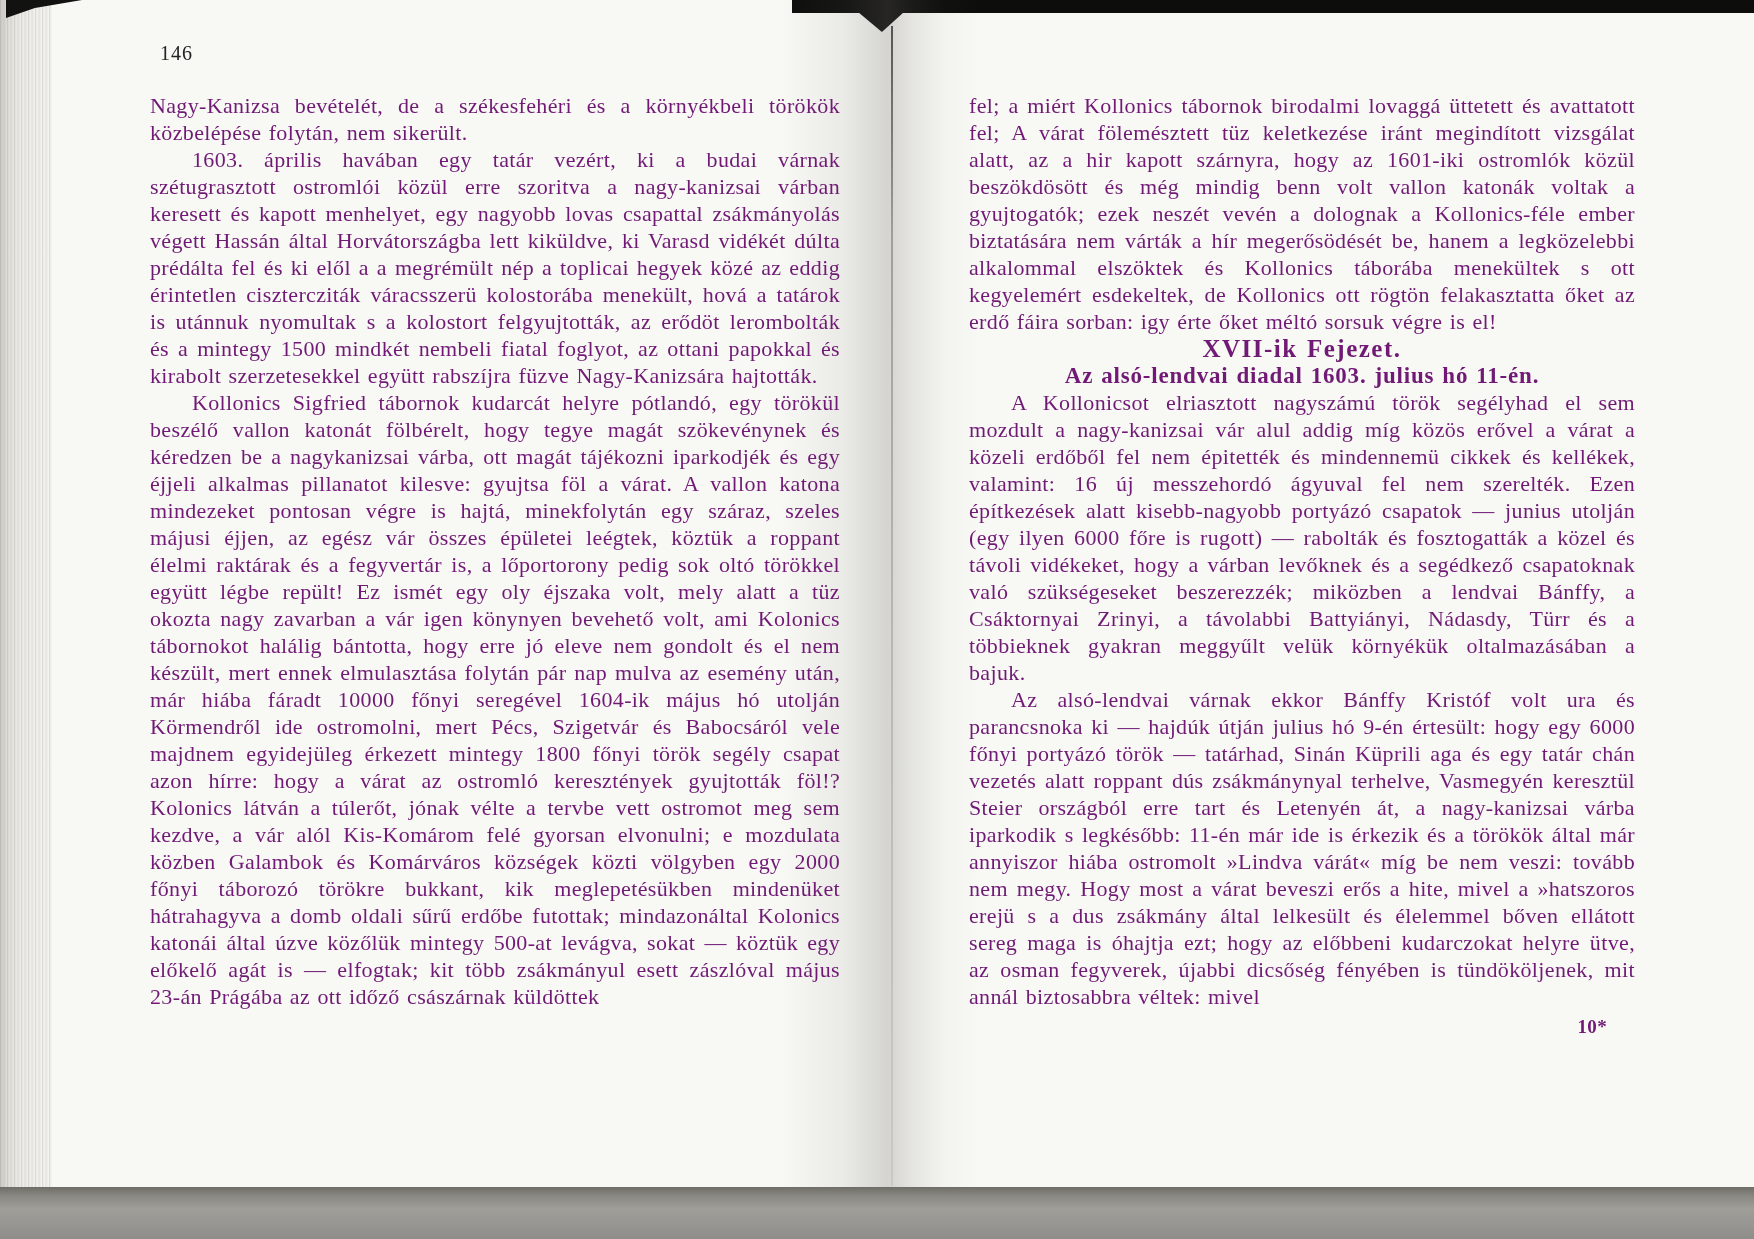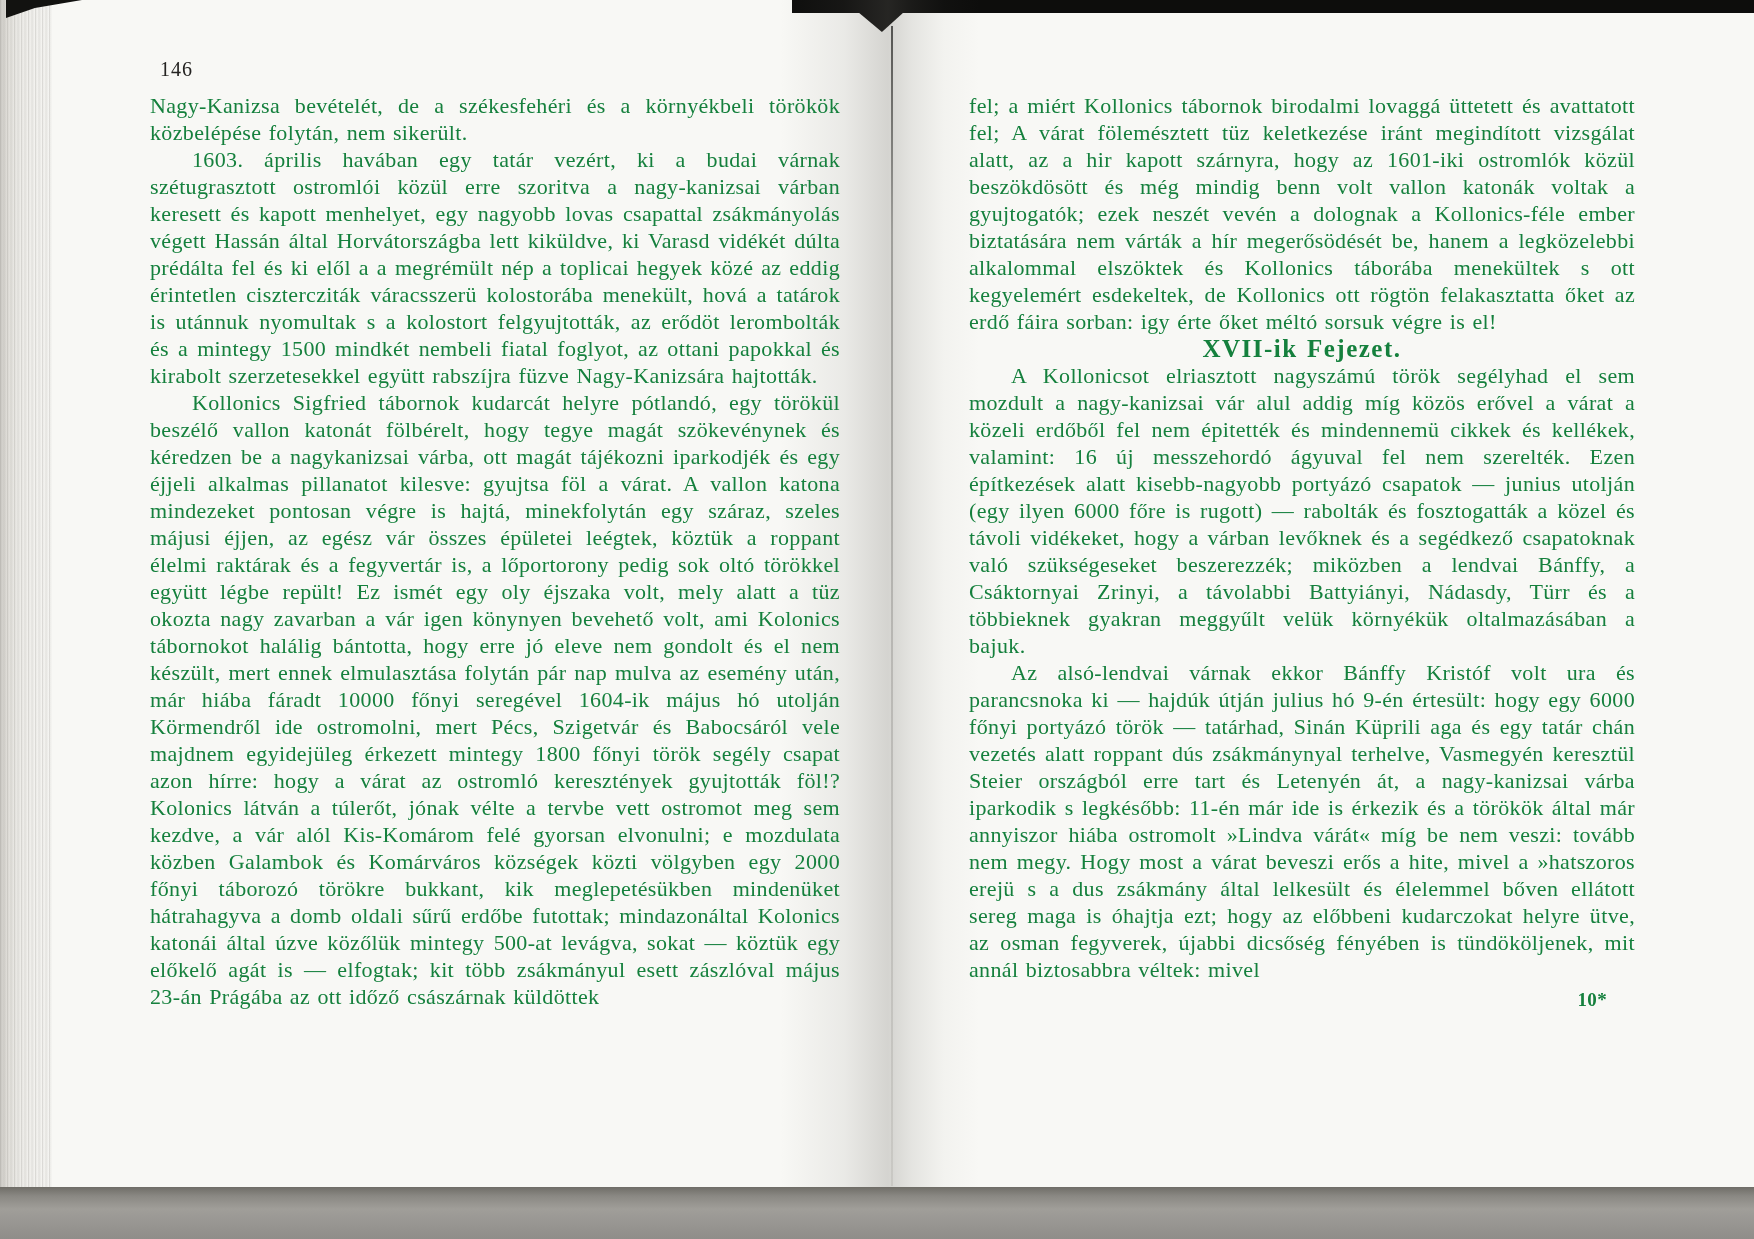--- a/index.html
+++ b/index.html
@@ -64,29 +64,29 @@
     position: absolute; left: 0; bottom: 0; width: 100%; height: 52px;
     background: linear-gradient(180deg,
       #6f6d67 0, #8a8883 9px, #a09e99 22px, #979591 38px, #8f8d89 52px);
   }
 
   
   .page-number {
     position: absolute; top: 42px; font-size: 20px; letter-spacing: 1px;
     color: #242321;
   }
-  .pnum-left  { left: 160px; margin-top: 16px; }
+  .pnum-left  { left: 160px; }
   .pnum-right { left: 976px; width: 640px; text-align: right; }
 
   .text-block {
     position: absolute; top: 92px;
     font-size: 22px; line-height: 27px;
     text-align: justify;
     letter-spacing: 0.35px; word-spacing: 1.5px;
-    color: #15803d;
+    color: #701a75;
   }
   .left-block  { left: 150px; width: 690px; }
   .right-block { left: 969px; width: 666px; }
 
   .text-block p { margin: 0; }
   .text-block p.indent { text-indent: 42px; }
 
   .chapter-heading {
     margin: 27px 0 17px 0;
     text-align: center; text-indent: 0 !important;
@@ -124,20 +124,21 @@
     <p class="indent">1603. április havában egy tatár vezért, ki a budai várnak szétugrasztott ostromlói közül erre szoritva a nagy-kanizsai várban keresett és kapott menhelyet, egy nagyobb lovas csapattal zsákmányolás végett Hassán által Horvátországba lett kiküldve, ki Varasd vidékét dúlta prédálta fel és ki elől a a megrémült nép a toplicai hegyek közé az eddig érintetlen cisztercziták váracsszerü kolostorába menekült, hová a tatárok is utánnuk nyomultak s a kolostort felgyujtották, az erődöt lerombolták és a mintegy 1500 mindkét nembeli fiatal foglyot, az ottani papokkal és kirabolt szerzetesekkel együtt rabszíjra füzve Nagy-Kanizsára hajtották.</p>
     <p class="indent">Kollonics Sigfried tábornok kudarcát helyre pótlandó, egy törökül beszélő vallon katonát fölbérelt, hogy tegye magát szökevénynek és kéredzen be a nagykanizsai várba, ott magát tájékozni iparkodjék és egy éjjeli alkalmas pillanatot kilesve: gyujtsa föl a várat. A vallon katona mindezeket pontosan végre is hajtá, minekfolytán egy száraz, szeles májusi éjjen, az egész vár összes épületei leégtek, köztük a roppant élelmi raktárak és a fegyvertár is, a lőportorony pedig sok oltó törökkel együtt légbe repült! Ez ismét egy oly éjszaka volt, mely alatt a tüz okozta nagy zavarban a vár igen könynyen bevehető volt, ami Kolonics tábornokot halálig bántotta, hogy erre jó eleve nem gondolt és el nem készült, mert ennek elmulasztása folytán pár nap mulva az esemény után, már hiába fáradt 10000 főnyi seregével 1604-ik május hó utolján Körmendről ide ostromolni, mert Pécs, Szigetvár és Babocsáról vele majdnem egyidejüleg érkezett mintegy 1800 főnyi török segély csapat azon hírre: hogy a várat az ostromló keresztények gyujtották föl!? Kolonics látván a túlerőt, jónak vélte a tervbe vett ostromot meg sem kezdve, a vár alól Kis-Komárom felé gyorsan elvonulni; e mozdulata közben Galambok és Komárváros községek közti völgyben egy 2000 főnyi táborozó törökre bukkant, kik meglepetésükben mindenüket hátrahagyva a domb oldali sűrű erdőbe futottak; mindazonáltal Kolonics katonái által úzve közőlük mintegy 500-at levágva, sokat — köztük egy előkelő agát is — elfogtak; kit több zsákmányul esett zászlóval május 23-án Prágába az ott időző császárnak küldöttek</p>
   </div>
 
 
   <div class="text-block right-block">
     <p>fel; a miért Kollonics tábornok birodalmi lovaggá üttetett és avattatott fel; A várat fölemésztett tüz keletkezése iránt megindított vizsgálat alatt, az a hir kapott szárnyra, hogy az 1601-iki ostromlók közül beszökdösött és még mindig benn volt vallon katonák voltak a gyujtogatók; ezek neszét vevén a dolognak a Kollonics-féle ember biztatására nem várták a hír megerősödését be, hanem a legközelebbi alkalommal elszöktek és Kollonics táborába menekültek s ott kegyelemért esdekeltek, de Kollonics ott rögtön felakasztatta őket az erdő fáira sorban: igy érte őket méltó sorsuk végre is el!</p>
 
     <p class="chapter-heading">XVII-ik Fejezet.</p>
 
+    <p class="chapter-subheading">Az alsó-lendvai diadal 1603. julius hó 11-én.</p>
 
     <p class="indent">A Kollonicsot elriasztott nagyszámú török segélyhad el sem mozdult a nagy-kanizsai vár alul addig míg közös erővel a várat a közeli erdőből fel nem épitették és mindennemü cikkek és kellékek, valamint: 16 új messzehordó ágyuval fel nem szerelték. Ezen építkezések alatt kisebb-nagyobb portyázó csapatok — junius utolján (egy ilyen 6000 főre is rugott) — rabolták és fosztogatták a közel és távoli vidékeket, hogy a várban levőknek és a segédkező csapatoknak való szükségeseket beszerezzék; miközben a lendvai Bánffy, a Csáktornyai Zrinyi, a távolabbi Battyiányi, Nádasdy, Türr és a többieknek gyakran meggyűlt velük környékük oltalmazásában a bajuk.</p>
     <p class="indent">Az alsó-lendvai várnak ekkor Bánffy Kristóf volt ura és parancsnoka ki — hajdúk útján julius hó 9-én értesült: hogy egy 6000 főnyi portyázó török — tatárhad, Sinán Küprili aga és egy tatár chán vezetés alatt roppant dús zsákmánynyal terhelve, Vasmegyén keresztül Steier országból erre tart és Letenyén át, a nagy-kanizsai várba iparkodik s legkésőbb: 11-én már ide is érkezik és a törökök által már annyiszor hiába ostromolt »Lindva várát« míg be nem veszi: tovább nem megy. Hogy most a várat beveszi erős a hite, mivel a »hatszoros erejü s a dus zsákmány által lelkesült és élelemmel bőven ellátott sereg maga is óhajtja ezt; hogy az előbbeni kudarczokat helyre ütve, az osman fegyverek, újabbi dicsőség fényében is tündököljenek, mit annál biztosabbra véltek: mivel</p>
 
     <div class="signature-mark">10*</div>
   </div>
 
 </div>
 
 </body></html>

